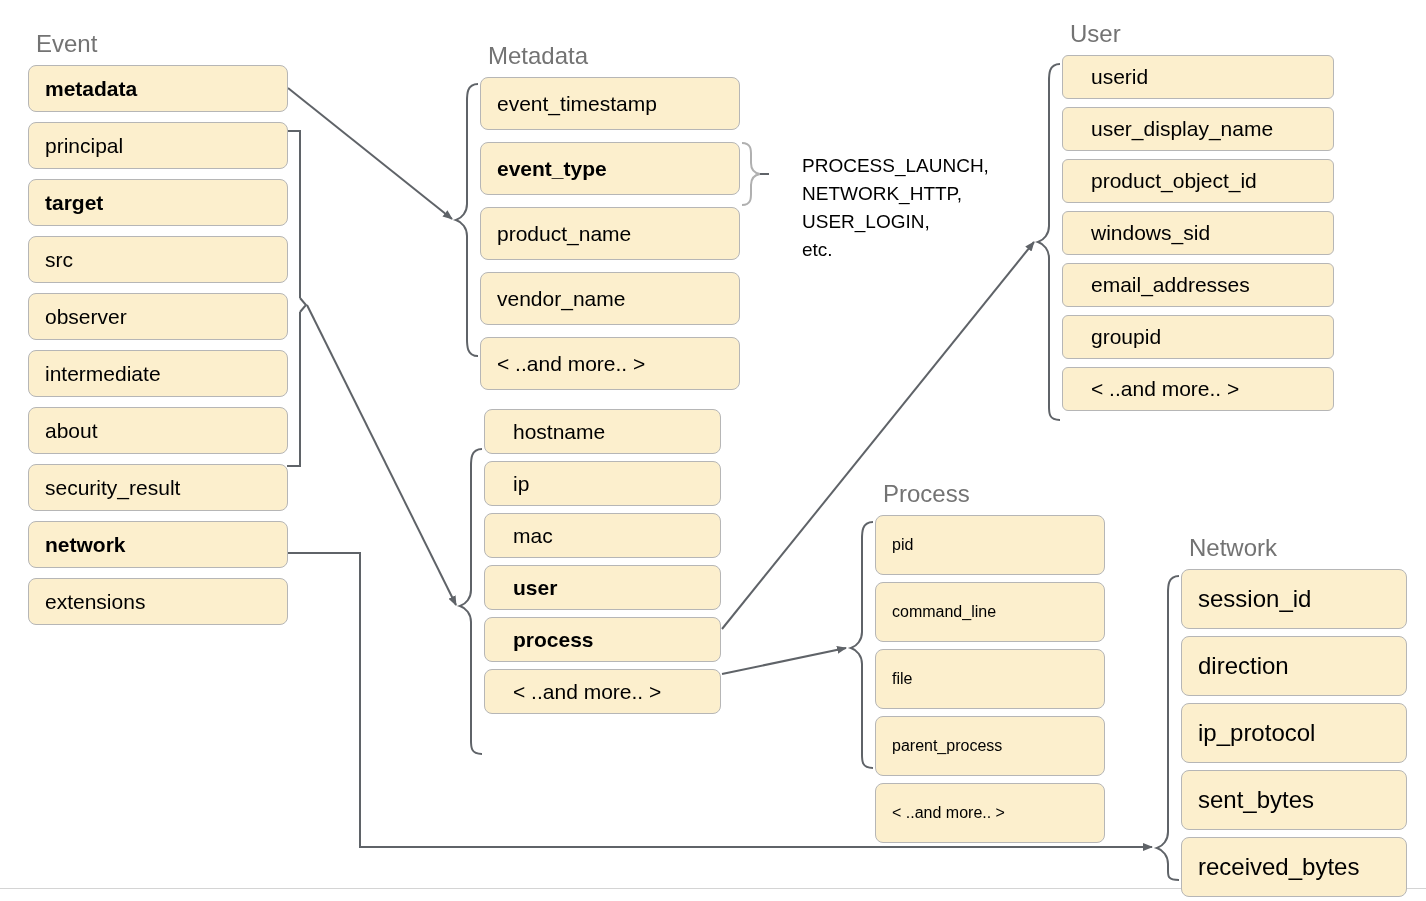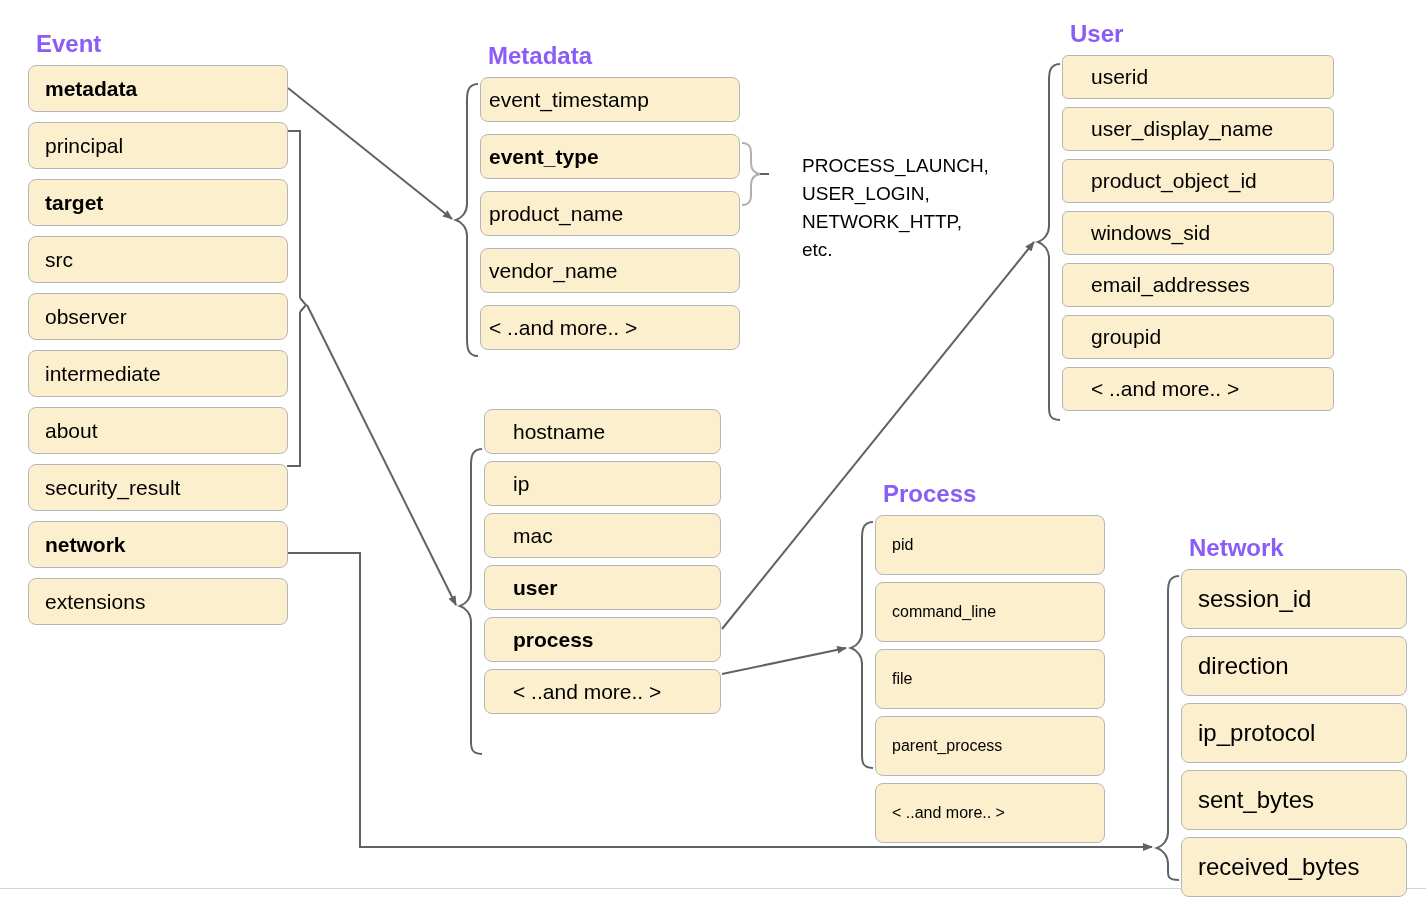--- a/index.html
+++ b/index.html
@@ -29,23 +29,23 @@
     pointer-events: none;
     z-index: 1;
   }
 
   
   .group {
     position: absolute;
     z-index: 2;
   }
   .group-title {
-    font-weight: bold;
+    font-weight: normal;
     font-size: 24px;
-    color: #8b5cf6;
+    color: #737373;
     line-height: 1;
     margin: 0 0 9px 8px;
     white-space: nowrap;
   }
   .fields {
     display: flex;
     flex-direction: column;
   }
   .field {
     background: #fcefcd;
@@ -64,22 +64,22 @@
   .col-event .field {
     height: 47px;
     padding-left: 16px;
     font-size: 21px;
     margin-bottom: 10px;
   }
   .col-event .field:last-child { margin-bottom: 13px; }
 
   
   .col-metadata .field {
-    height: 45px;
-    padding-left: 8px;
+    height: 53px;
+    padding-left: 16px;
     font-size: 21px;
     margin-bottom: 12px;
   }
   .col-metadata .field:last-child { margin-bottom: 0; }
 
   
   .col-noun .field {
     height: 45px;
     padding-left: 28px;
     font-size: 21px;
@@ -252,22 +252,22 @@
           <span>vendor_name</span>
         </div>
       <div class="field more">
           <span>&lt; ..and more.. &gt;</span>
         </div>
     </div>
   </div>
 
   <div id="enum-note">
     <div>PROCESS_LAUNCH,</div>
+    <div>NETWORK_HTTP,</div>
     <div>USER_LOGIN,</div>
-    <div>NETWORK_HTTP,</div>
     <div>etc.</div>
   </div>
 
   <div class="group col-noun" style="left:484px; top:409px; width:237px;">
     <div class="fields">
       <div class="field">
           <span>hostname</span>
         </div>
       <div class="field">
           <span>ip</span>

